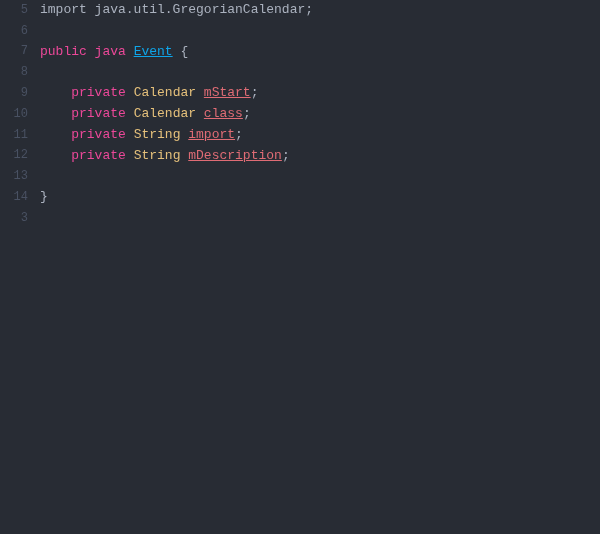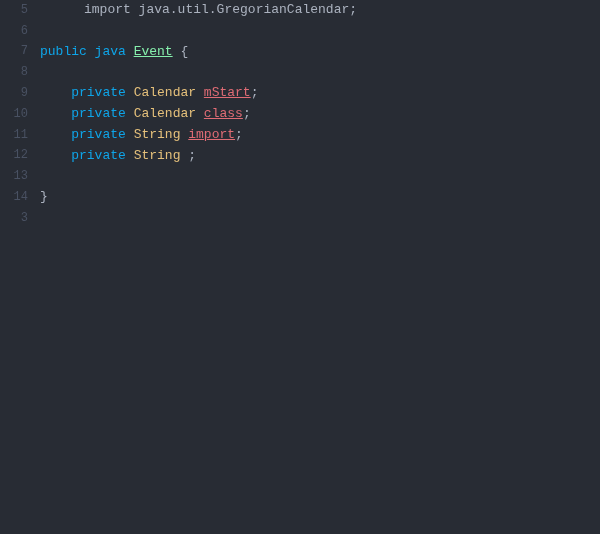--- a/index.html
+++ b/index.html
@@ -52,25 +52,25 @@
 
     .code-line {
       height: 20.8px;
       display: flex;
       align-items: center;
       white-space: pre;
       font-size: 13px;
     }
 
     .keyword {
-      color: #0ea5e9;
+      color: #ec4899;
     }
 
     .class-name-underline {
-      color: #86efac;
+      color: #0ea5e9;
       text-decoration: underline;
       font-family: Liberation Mono, monospace;
     }
 
     .type-name {
       color: #e5c07b;
       font-family: Liberation Mono, monospace;
     }
 
     .variable-underline {
@@ -78,21 +78,20 @@
       text-decoration: underline;
       text-align: center;
     }
 
     .punctuation {
       color: #abb2bf;
     }
 
     .import-text {
       color: #abb2bf;
-      margin-left: 44px;
     }
   </style>
 </head>
 <body>
 
 <div class="code-editor">
   <div class="line-numbers">
     <div class="line-number">5</div>
     <div class="line-number">6</div>
     <div class="line-number">7</div>
@@ -125,21 +124,21 @@
 
     <div class="code-line">
       <span>    </span><span class="keyword">private </span><span class="type-name">Calendar </span><span class="variable-underline">class</span><span class="punctuation">;</span>
     </div>
 
     <div class="code-line">
       <span>    </span><span class="keyword">private </span><span class="type-name">String </span><span class="variable-underline">import</span><span class="punctuation">;</span>
     </div>
 
     <div class="code-line">
-      <span>    </span><span class="keyword">private </span><span class="type-name">String </span><span class="punctuation">;</span>
+      <span>    </span><span class="keyword">private </span><span class="type-name">String </span><span class="variable-underline">mDescription</span><span class="punctuation">;</span>
     </div>
 
     <div class="code-line">&nbsp;</div>
 
     <div class="code-line">
       <span class="punctuation">}</span>
     </div>
 
     <div class="code-line">&nbsp;</div>
   </div>

